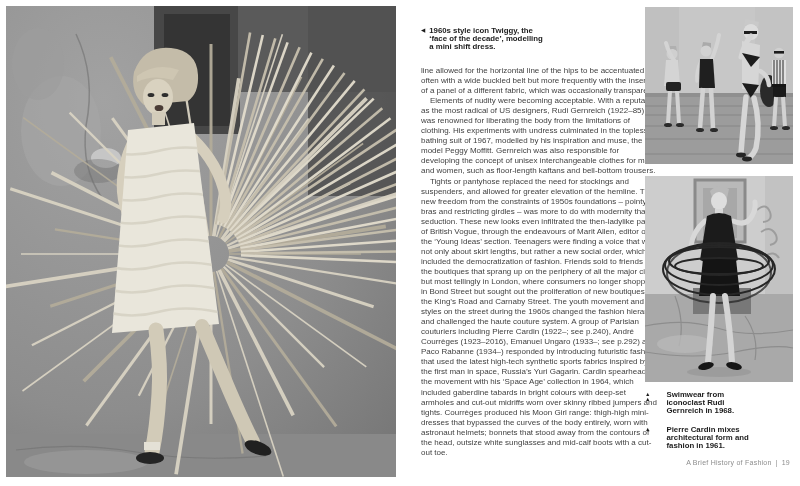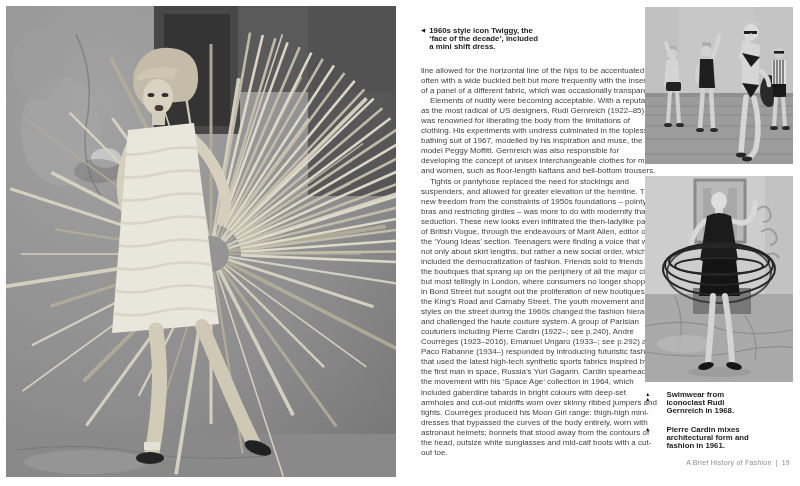--- a/index.html
+++ b/index.html
@@ -155,21 +155,21 @@
         <path d="M196,320 q16,38 28,66 q13,30 23,50" stroke="#cfc8b5" stroke-width="14" fill="none" stroke-linecap="round"></path>
         <rect x="138" y="436" width="16" height="8" fill="#e4e1d6"></rect>
         <ellipse cx="144" cy="452" rx="14" ry="6" fill="#242424"></ellipse>
         <ellipse cx="252" cy="442" rx="14" ry="6.5" fill="#202020" transform="rotate(20 252 442)"></ellipse>
       </g>
     </svg>
   </div>
 
   <div class="caption-left">
     <span class="marker">◀</span>
-    <span>1960s style icon Twiggy, the ‘face of the decade’, included a mini shift dress.</span>
+    <span>1960s style icon Twiggy, the ‘face of the decade’, modelling a mini shift dress.</span>
   </div>
 
   <div class="bodytext">
     <p>line allowed for the horizontal line of the hips to be accentuated, often with a wide buckled belt but more frequently with the insertion of a panel of a different fabric, which was occasionally transparent.</p>
     <p>Elements of nudity were becoming acceptable. With a reputation as the most radical of US designers, Rudi Gernreich (1922–85) was renowned for liberating the body from the limitations of clothing. His experiments with undress culminated in the topless bathing suit of 1967, modelled by his inspiration and muse, the model Peggy Moffitt. Gernreich was also responsible for developing the concept of unisex interchangeable clothes for men and women, such as floor-length kaftans and bell-bottom trousers.</p>
     <p>Tights or pantyhose replaced the need for stockings and suspenders, and allowed for greater elevation of the hemline. This new freedom from the constraints of 1950s foundations – pointy bras and restricting girdles – was more to do with modernity than seduction. These new looks even infiltrated the then-ladylike pages of British Vogue, through the endeavours of Marit Allen, editor of the ‘Young Ideas’ section. Teenagers were finding a voice that was not only about skirt lengths, but rather a new social order, which included the democratization of fashion. Friends sold to friends in the boutiques that sprang up on the periphery of all the major cities, but most tellingly in London, where consumers no longer shopped in Bond Street but sought out the proliferation of new boutiques on the King’s Road and Carnaby Street. The youth movement and the styles on the street during the 1960s changed the fashion hierarchy and challenged the haute couture system. A group of Parisian couturiers including Pierre Cardin (1922–; see p.240), André Courrèges (1923–2016), Emanuel Ungaro (1933–; see p.292) and Paco Rabanne (1934–) responded by introducing futuristic fashions that used the latest high-tech synthetic sports fabrics inspired by the first man in space, Russia’s Yuri Gagarin. Cardin spearheaded the movement with his ‘Space Age’ collection in 1964, which included gaberdine tabards in bright colours with deep-set armholes and cut-out midriffs worn over skinny ribbed jumpers and tights. Courrèges produced his Moon Girl range: thigh-high mini-dresses that bypassed the curves of the body entirely, worn with astronaut helmets; bonnets that stood away from the contours of the head, outsize white sunglasses and mid-calf boots with a cut-out toe.</p>
   </div>
 
   <div class="photo" id="photo-tr">
     <svg viewBox="0 0 148 157" preserveAspectRatio="none">

